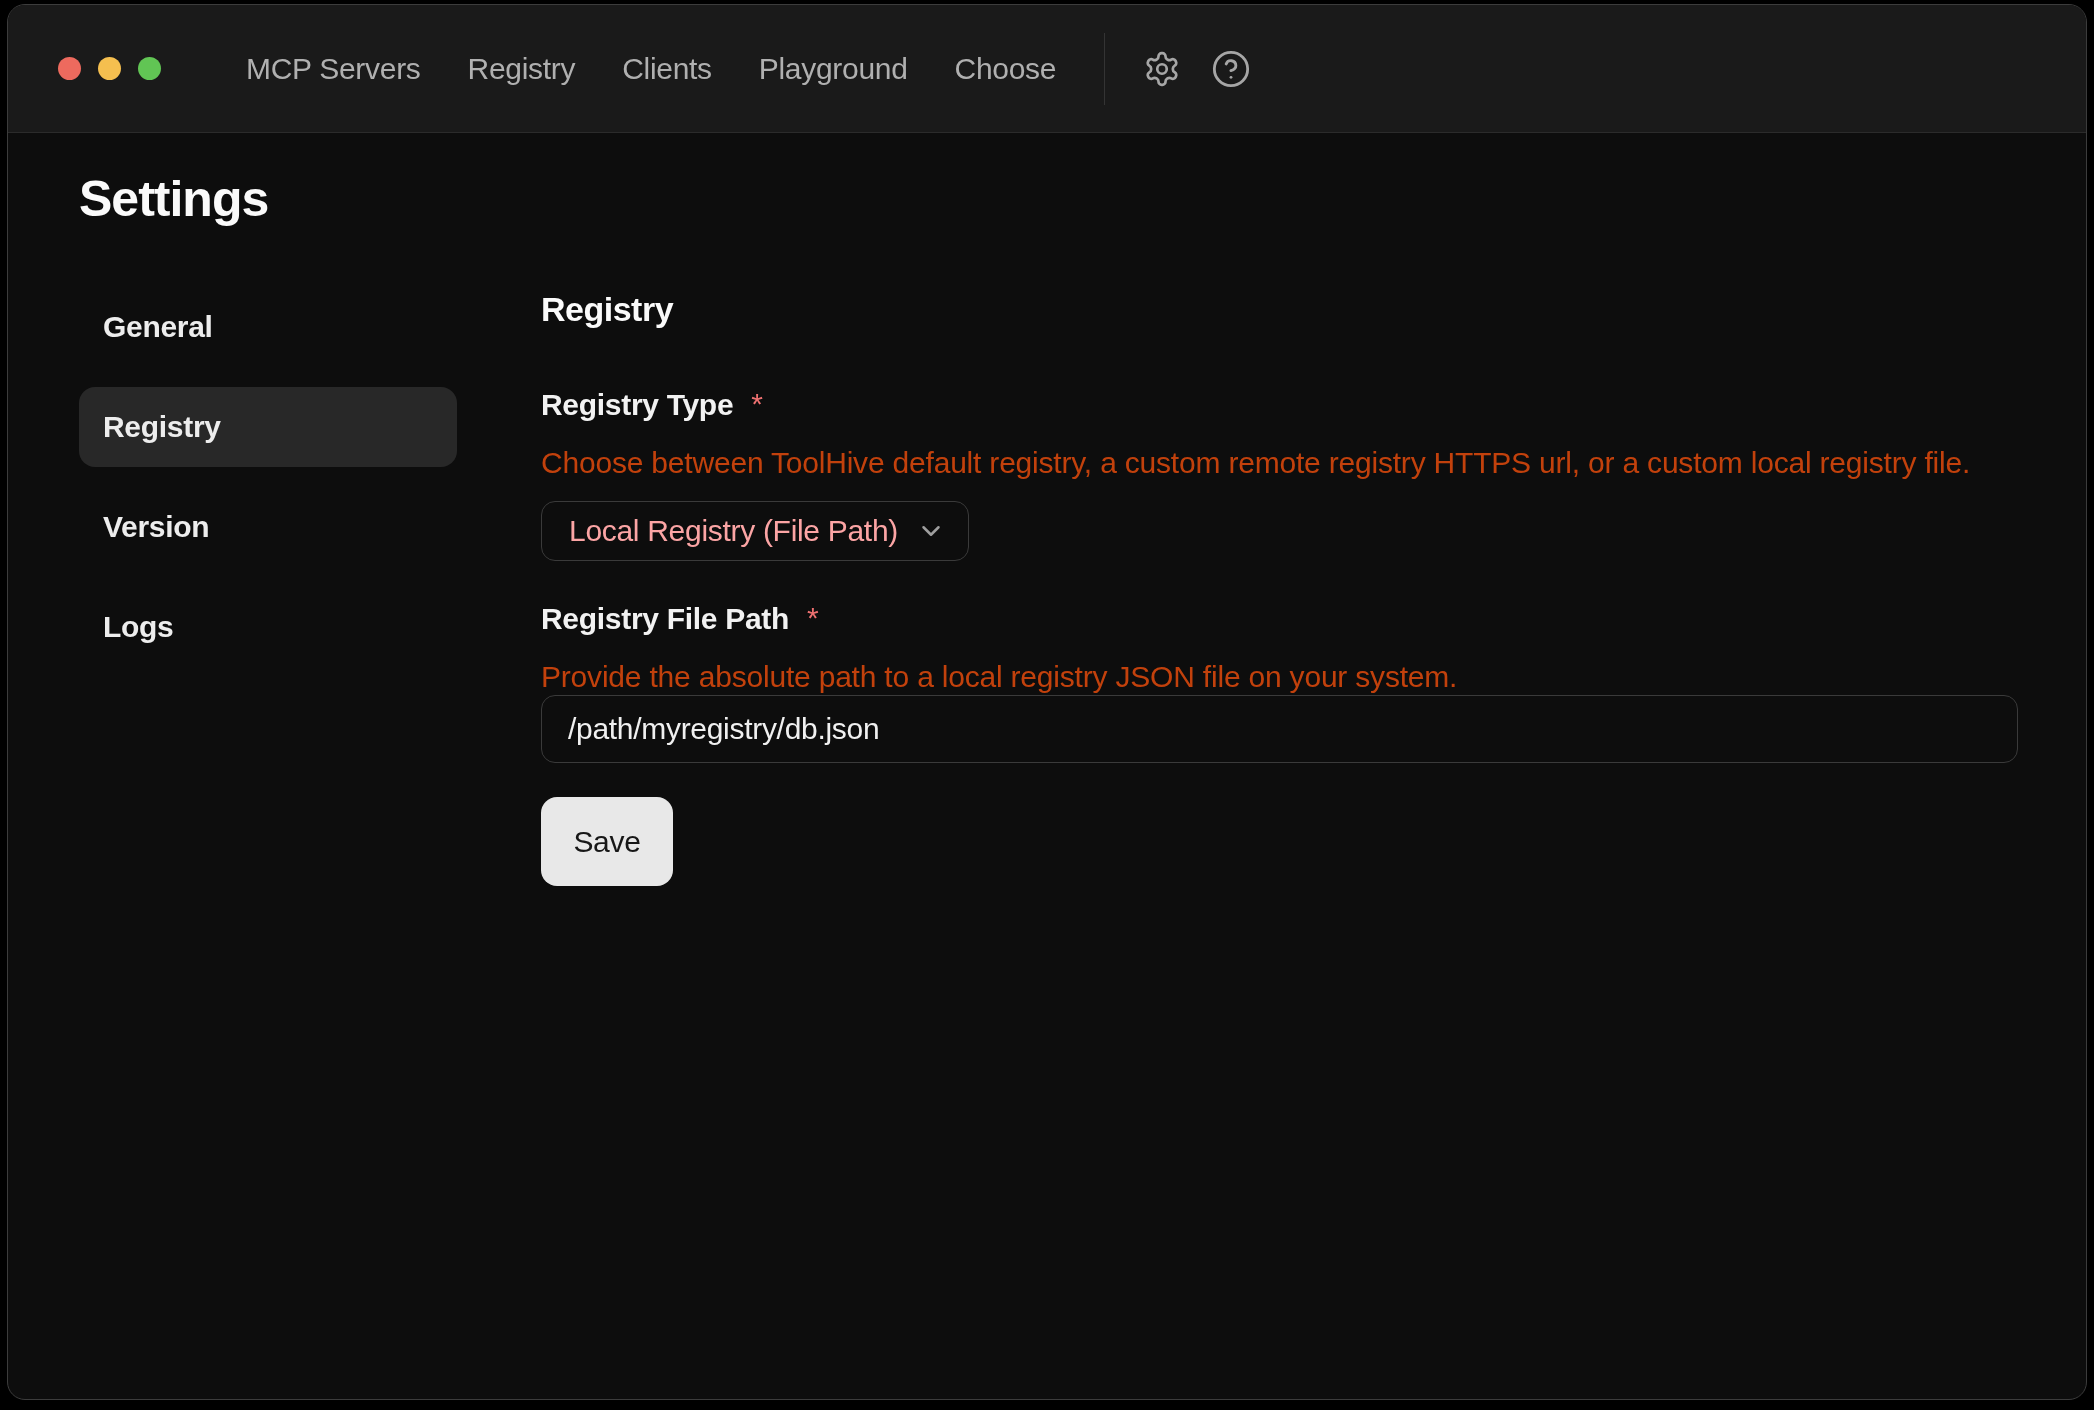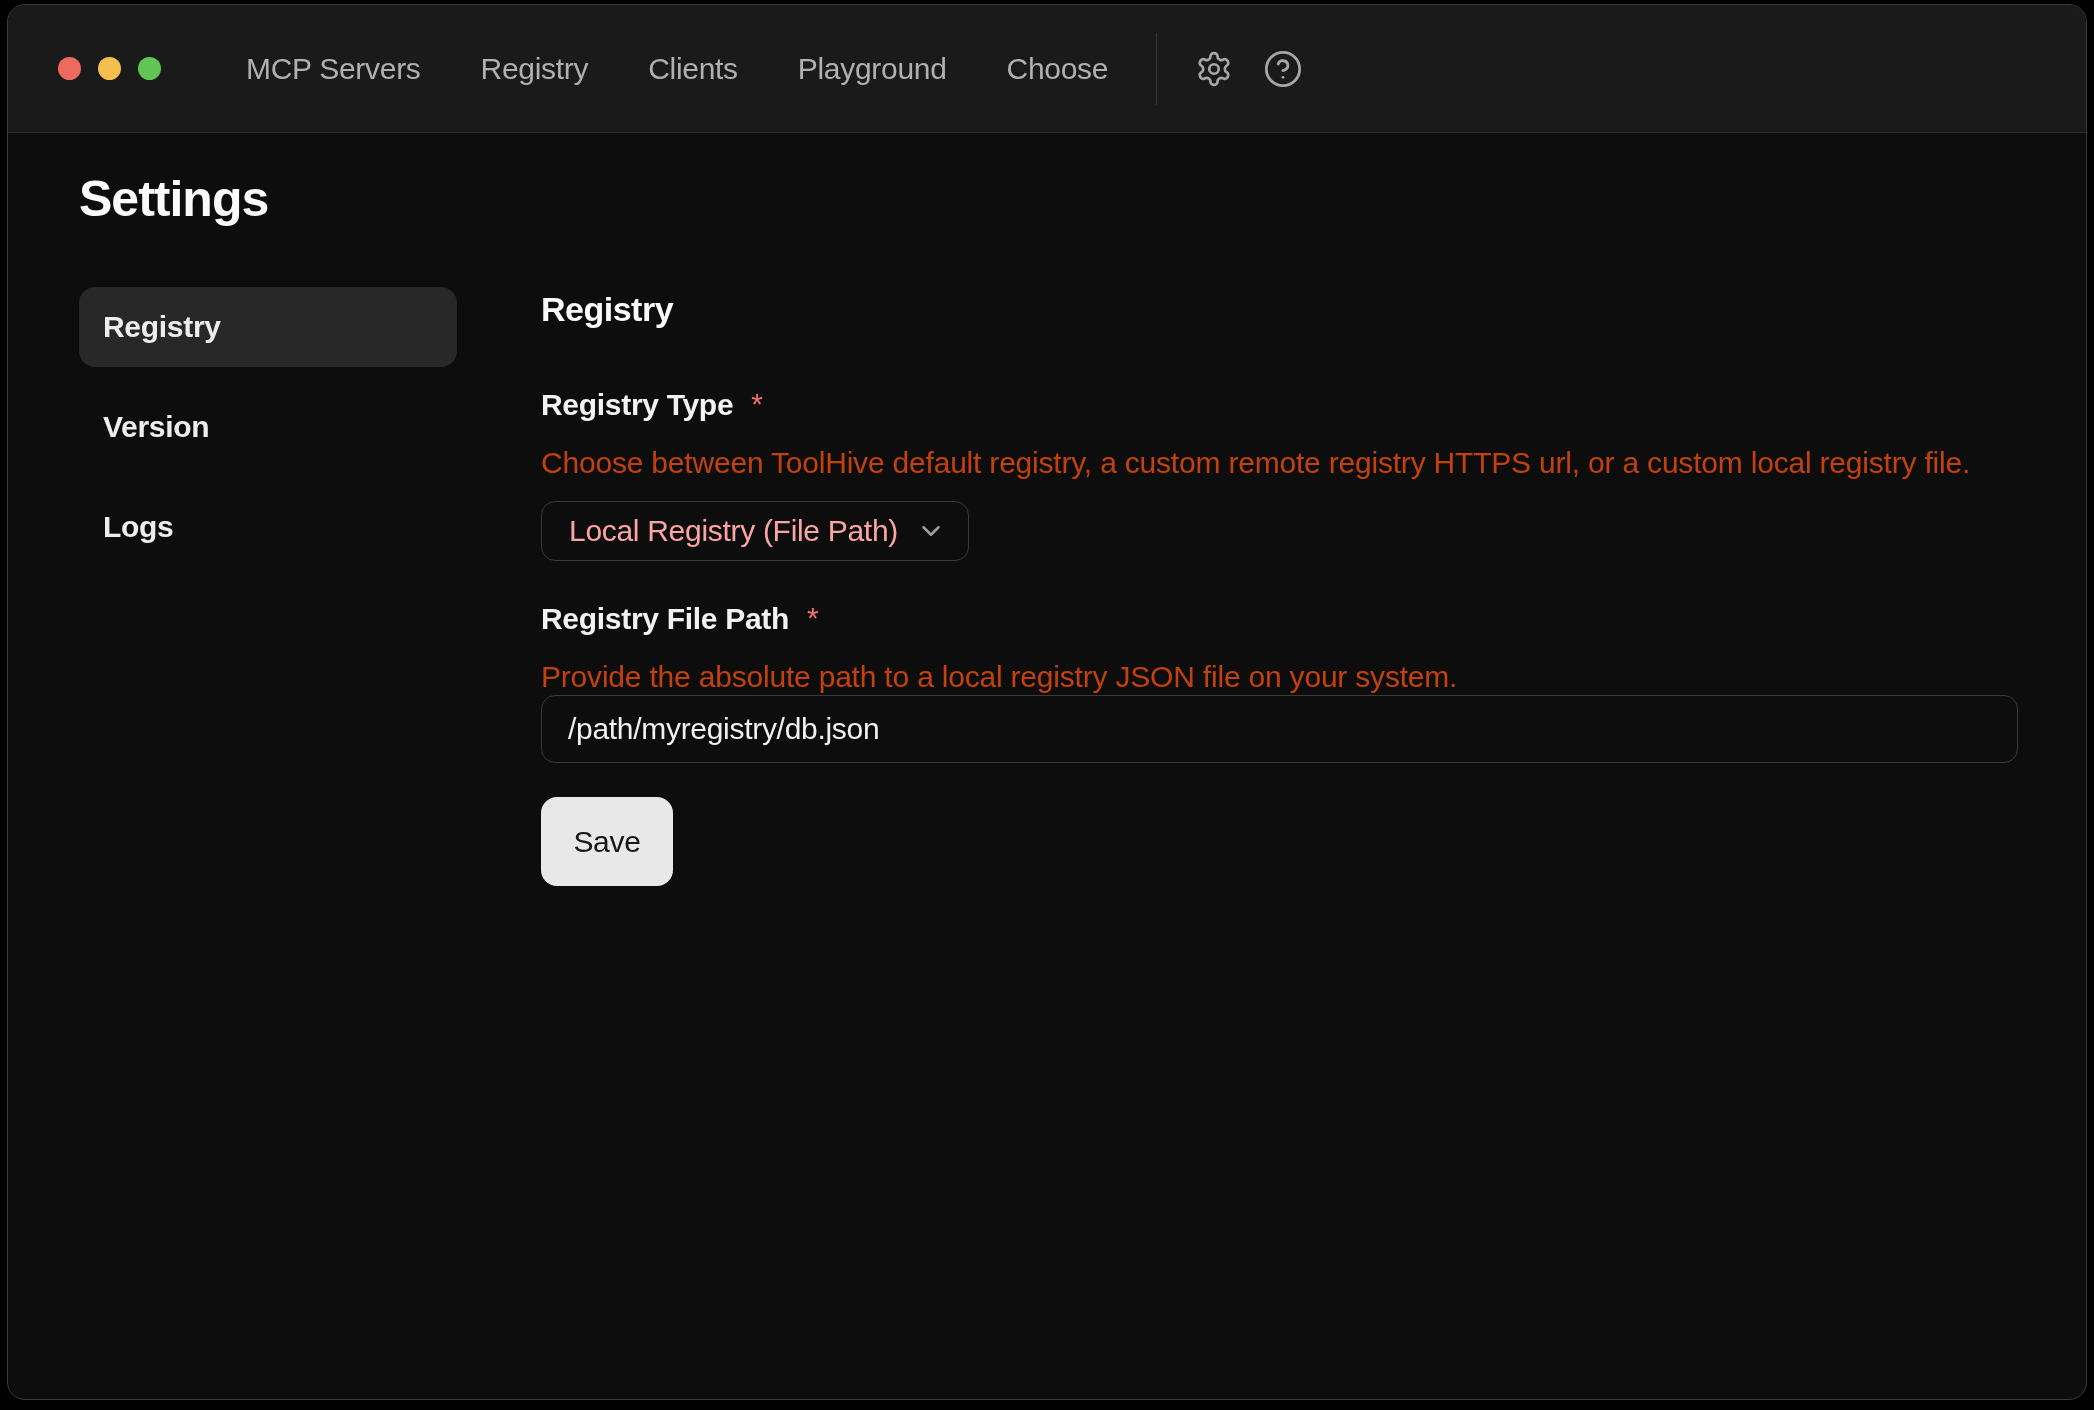--- a/index.html
+++ b/index.html
@@ -9,21 +9,21 @@
   .screen { position:relative; width:2094px; height:1410px; background:#000; }
 
   .window { position:absolute; left:7px; top:4px; width:2080px; height:1396px;
     background:#0d0d0d; border:1px solid #3c3c3c; border-radius:18px; overflow:hidden; }
 
   
   .topbar { height:128px; display:flex; align-items:center;
     background:#1a1a1a; border-bottom:1px solid #2b2b2b; padding-left:50px; }
   .traffic { display:flex; align-items:center; gap:17px; }
   .tl { width:23px; height:23px; border-radius:50%; display:inline-block; cursor:default; }
-  .nav { display:flex; align-items:flex-end; gap:60px; margin-left:85px; }
+  .nav { display:flex; align-items:flex-end; gap:47px; margin-left:85px; }
   .nav-item { font-size:30px; letter-spacing:-0.3px; color:#b0b0b0; white-space:nowrap; cursor:default; }
   .nav-divider { width:1px; height:72px; background:#343434; margin-left:48px; }
   .icon-btn { background:none; border:none; color:#a6a6a6; display:flex; align-items:center;
     justify-content:center; cursor:default; padding:0; }
   .icon-btn.gear { margin-left:38px; }
   .icon-btn.help { margin-left:30px; }
   .icon-btn svg { display:block; }
 
   
   .content { padding:30px 68px 0 71px; }
@@ -100,20 +100,21 @@
           <path d="M12 17h.01"></path>
         </svg>
       </button>
     </header>
 
     <div class="content">
       <h1 class="page-title">Settings</h1>
 
       <div class="body-row">
         <aside class="sidebar">
+          <div class="side-item">General</div>
           <div class="side-item selected">Registry</div>
           <div class="side-item">Version</div>
           <div class="side-item">Logs</div>
         </aside>
 
         <main class="main">
           <h2 class="section-heading">Registry</h2>
 
           
           <div class="label-row">

